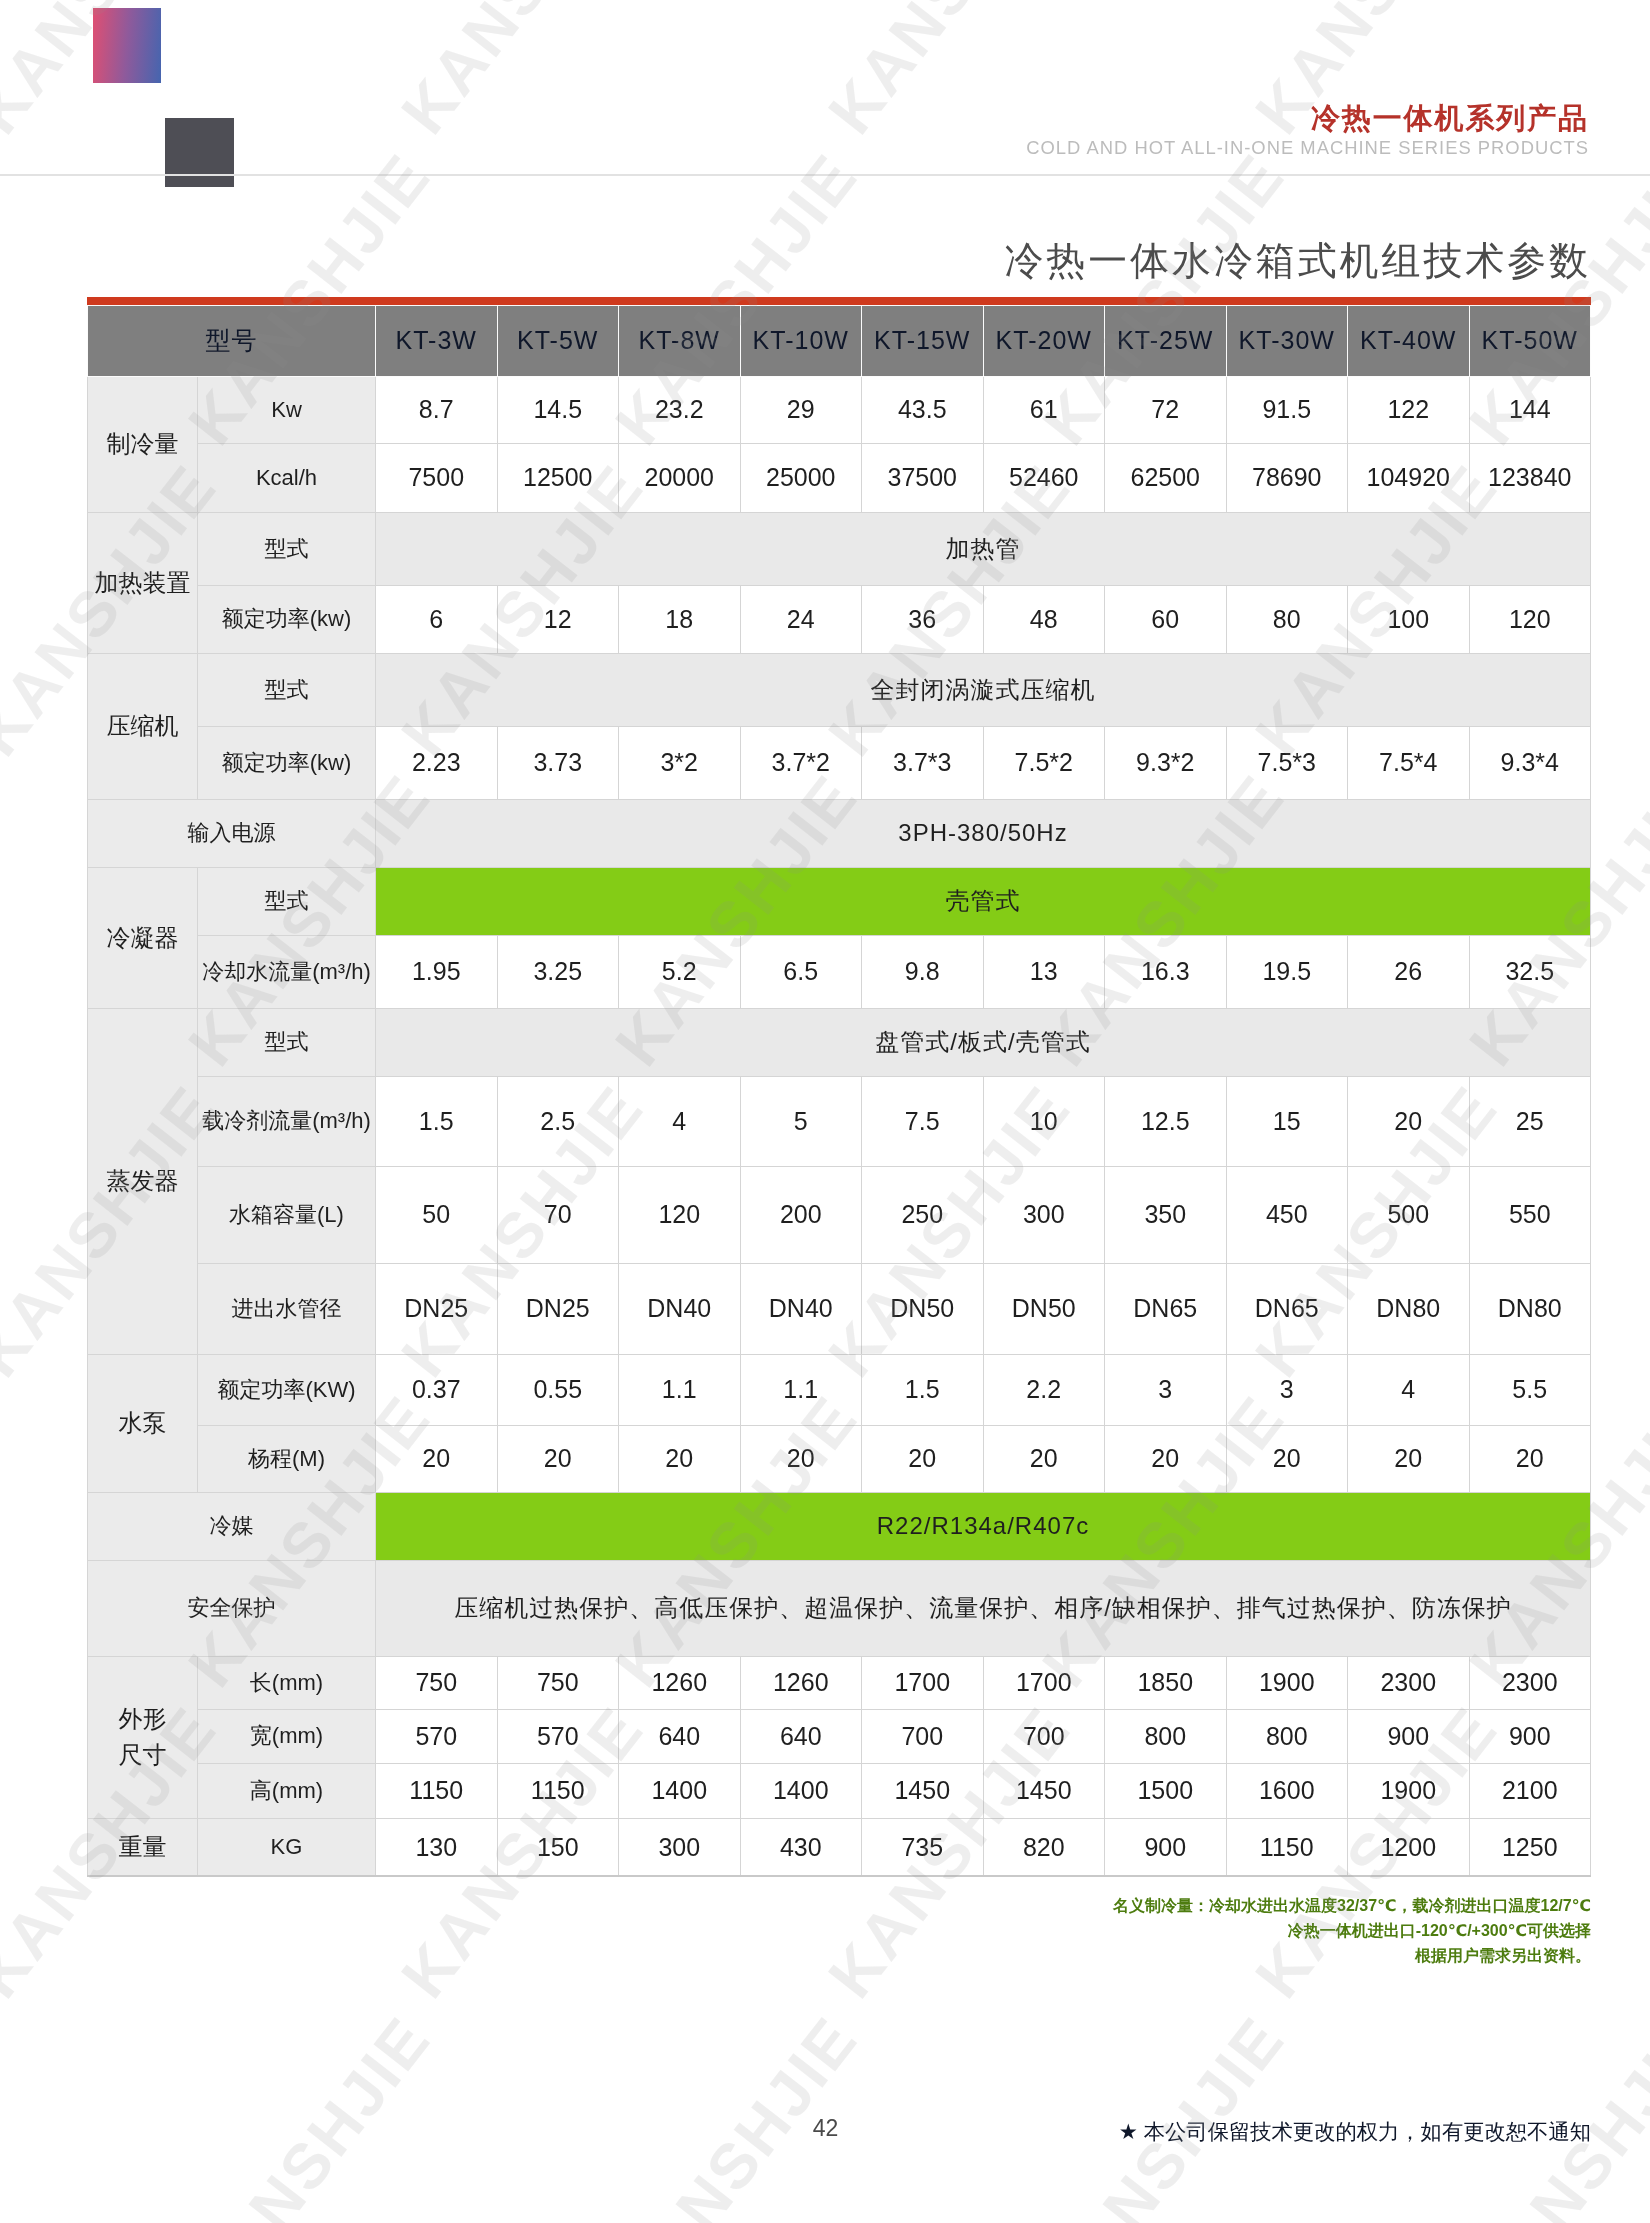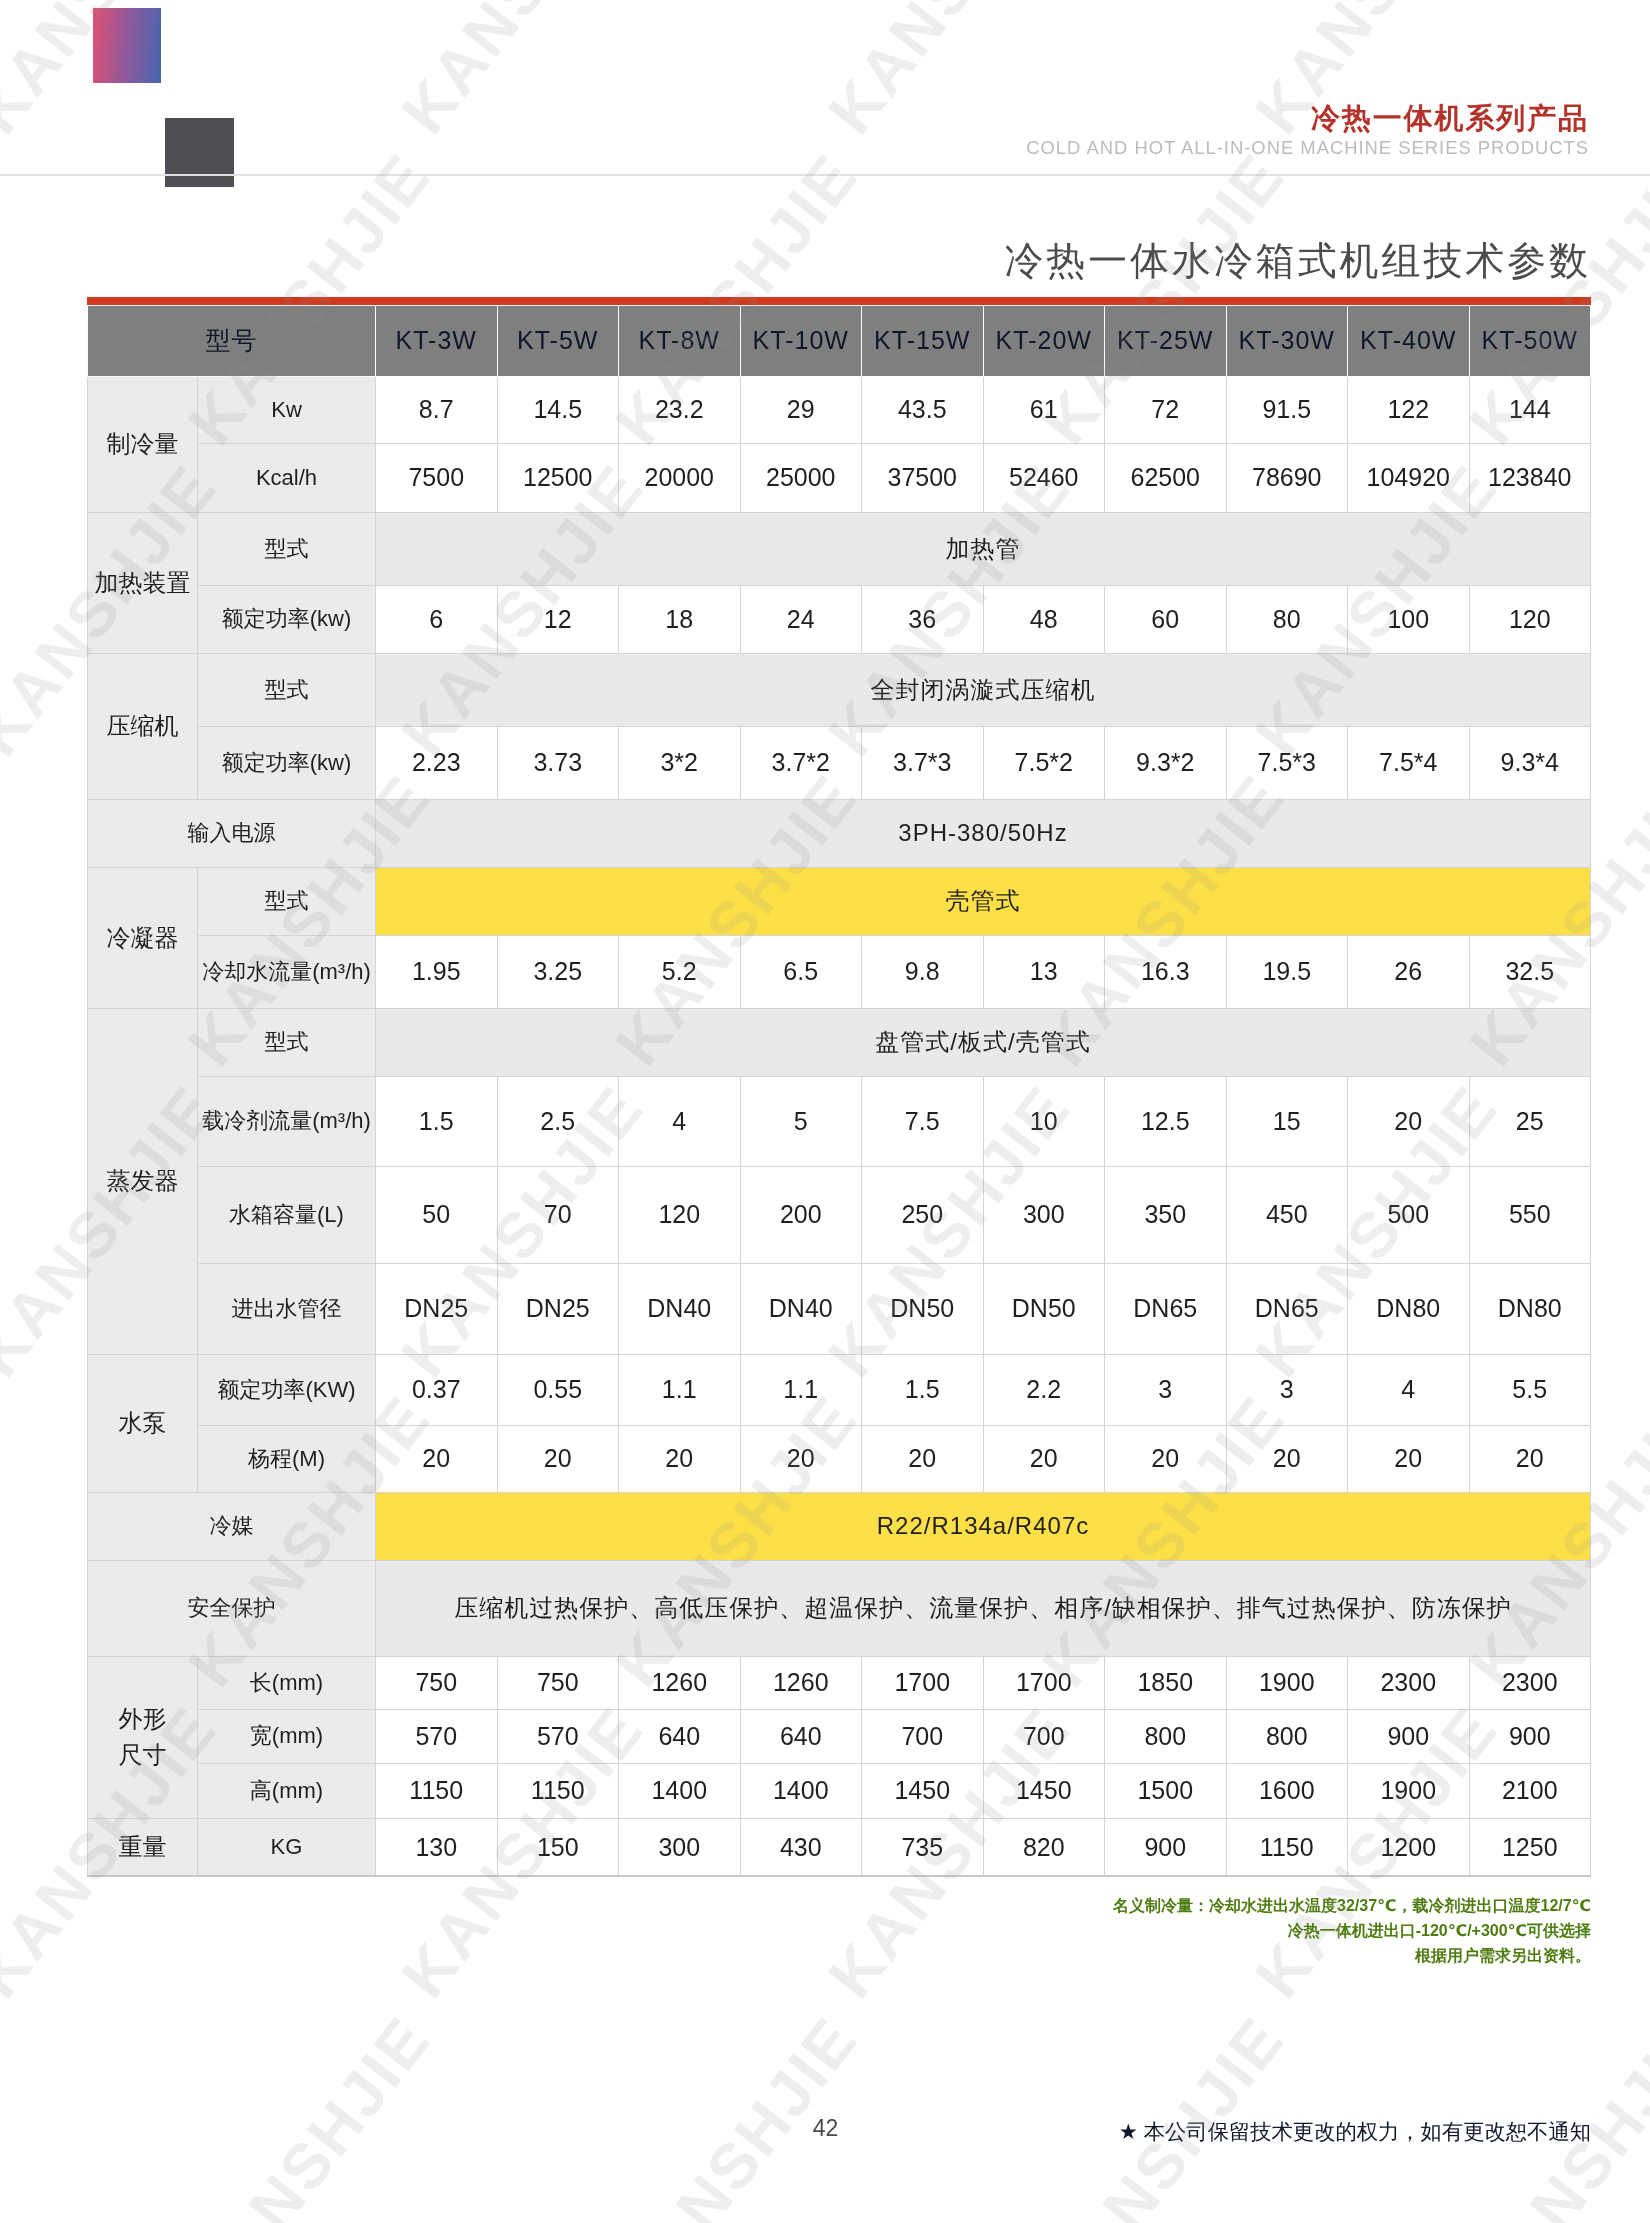--- a/index.html
+++ b/index.html
@@ -22,21 +22,21 @@
   .red-bar { height:7.8px; background:#cf3a1e; }
   table.spec { border-collapse:collapse; table-layout:fixed; width:1504px; }
   table.spec th.hdr { background:#7f7f7f; color:#0f172a; font-size:25px; font-weight:normal;
     border:1.9px solid #fbfbfb; height:68px; letter-spacing:1px; }
   table.spec td { border:1.9px solid #d5d5d5; text-align:center; vertical-align:middle; color:#1f1f1f; }
   td.group  { background:#ebebeb; font-size:24px; white-space:pre-line; line-height:1.5; }
   td.label  { background:#ebebeb; font-size:22px; white-space:nowrap; overflow:hidden; }
   td.val    { background:#ffffff; font-size:25px; }
   td.merged { font-size:24px; letter-spacing:1px; }
   td.mgray  { background:#e9e9e9; }
-  td.mwhite { background:#fde047; }
+  td.mwhite { background:#84cc16; }
   tr.last td { border-bottom:2.9px solid #c9c9c9; }
   
   .notes { position:absolute; right:60px; top:1894px; text-align:right; font-size:16px;
     color:#4d7c0f; line-height:1.55;font-weight:bold; }
   .footer-page { position:absolute; left:0; top:2115px; width:1651px; text-align:center;
     font-size:23px; color:#4a4a4a; }
   .footer-notice { position:absolute; right:60px; top:2117px; font-size:21.3px; color:#0f172a; }
   
   #watermarks { position:absolute; left:0; top:0; width:1651px; height:2223px;
     overflow:hidden; pointer-events:none; z-index:6; }

